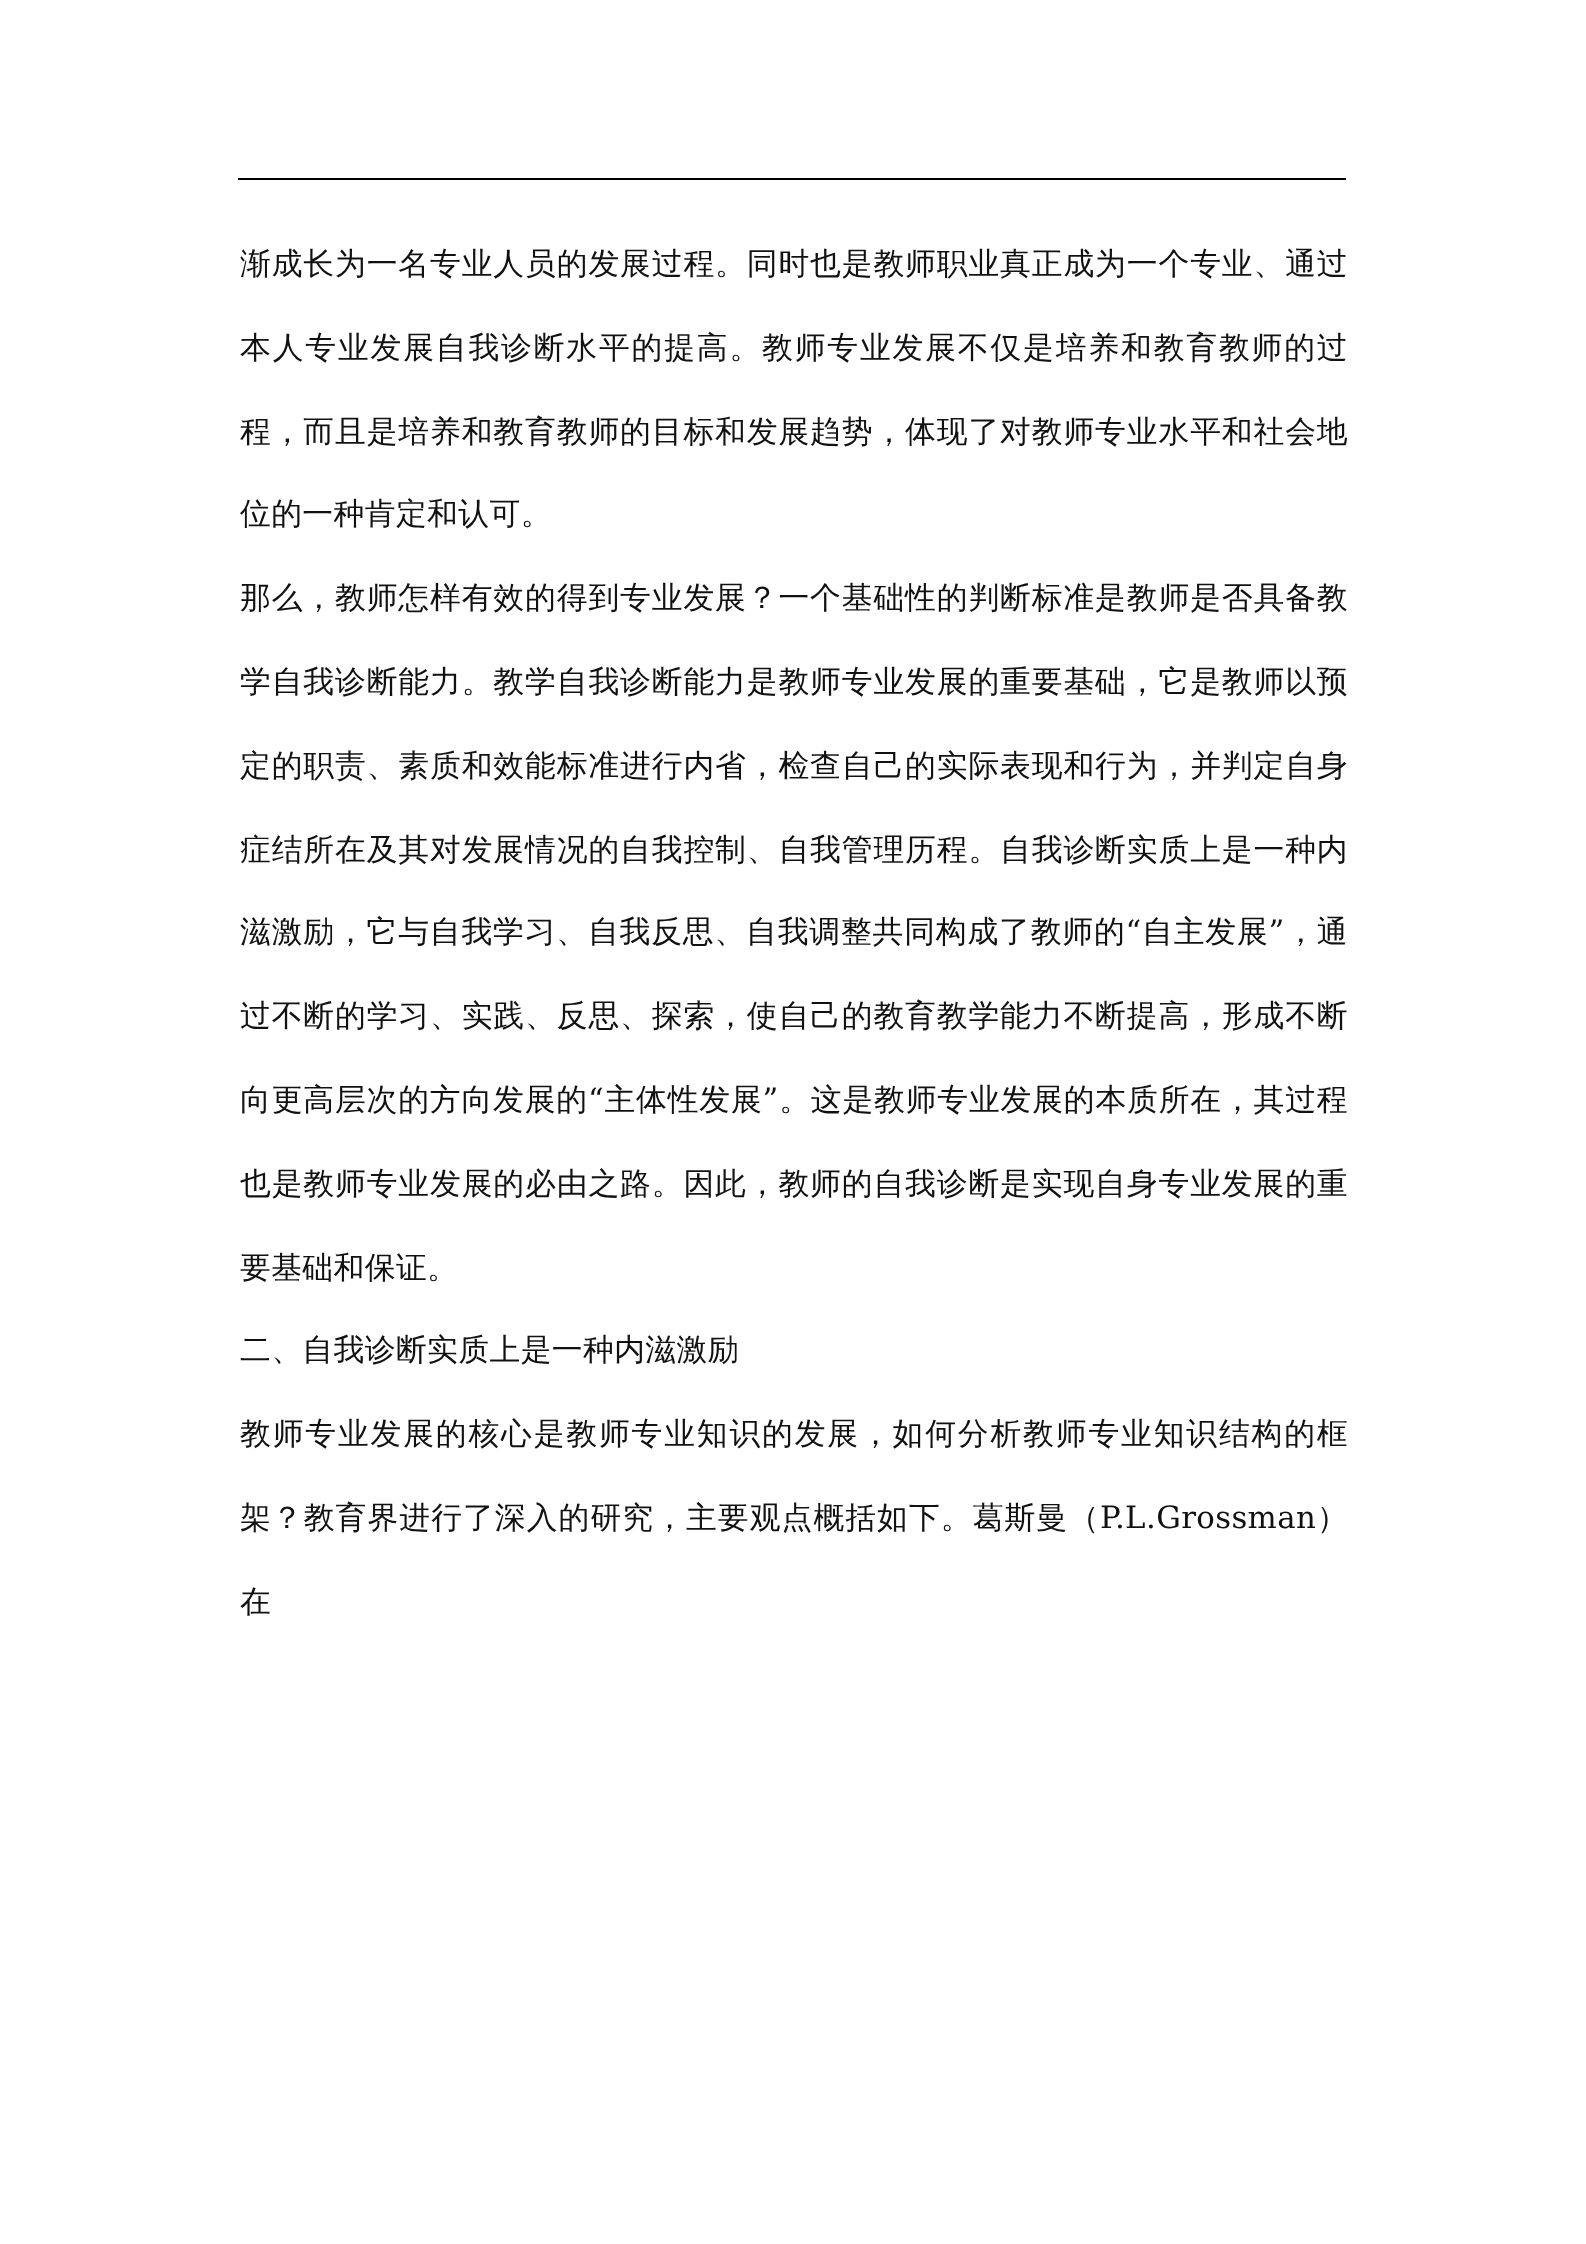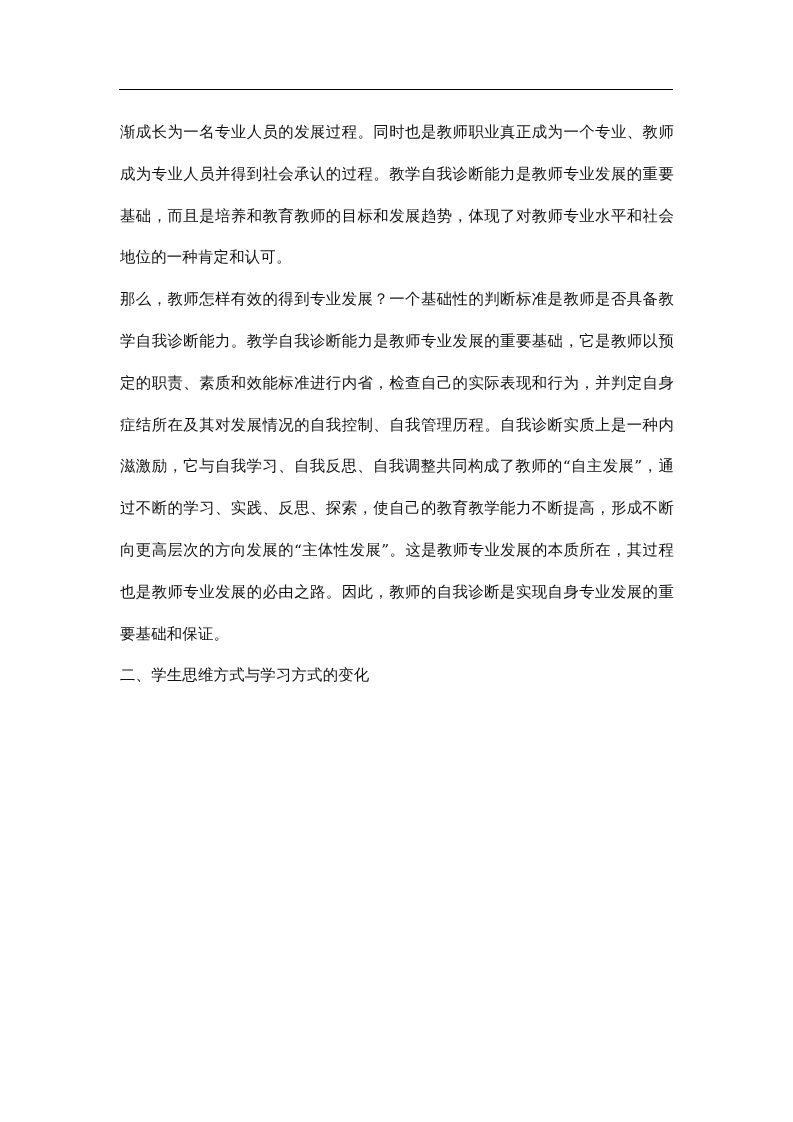--- a/index.html
+++ b/index.html
@@ -41,16 +41,17 @@
     .para.heading {
       text-align: left;
     }
   </style>
 </head>
 <body>
 
 <div class="header-rule"></div>
 
 <div class="content">
-  <p class="para">渐成长为一名专业人员的发展过程。同时也是教师职业真正成为一个专业、教师成为专业人员并得到社会承认的过程。教学自我诊断能力是教师专业发展的重要基础，而且是培养和教育教师的目标和发展趋势，体现了对教师专业水平和社会地位的一种肯定和认可。</p>
+  <p class="para">渐成长为一名专业人员的发展过程。同时也是教师职业真正成为一个专业、通过本人专业发展自我诊断水平的提高。教师专业发展不仅是培养和教育教师的过程，而且是培养和教育教师的目标和发展趋势，体现了对教师专业水平和社会地位的一种肯定和认可。</p>
   <p class="para">那么，教师怎样有效的得到专业发展？一个基础性的判断标准是教师是否具备教学自我诊断能力。教学自我诊断能力是教师专业发展的重要基础，它是教师以预定的职责、素质和效能标准进行内省，检查自己的实际表现和行为，并判定自身症结所在及其对发展情况的自我控制、自我管理历程。自我诊断实质上是一种内滋激励，它与自我学习、自我反思、自我调整共同构成了教师的“自主发展”，通过不断的学习、实践、反思、探索，使自己的教育教学能力不断提高，形成不断向更高层次的方向发展的“主体性发展”。这是教师专业发展的本质所在，其过程也是教师专业发展的必由之路。因此，教师的自我诊断是实现自身专业发展的重要基础和保证。</p>
-  <p class="para heading">二、学生思维方式与学习方式的变化</p>
+  <p class="para heading">二、自我诊断实质上是一种内滋激励</p>
+  <p class="para">教师专业发展的核心是教师专业知识的发展，如何分析教师专业知识结构的框架？教育界进行了深入的研究，主要观点概括如下。葛斯曼（P.L.Grossman）在</p>
 </div>
 
 </body></html>

